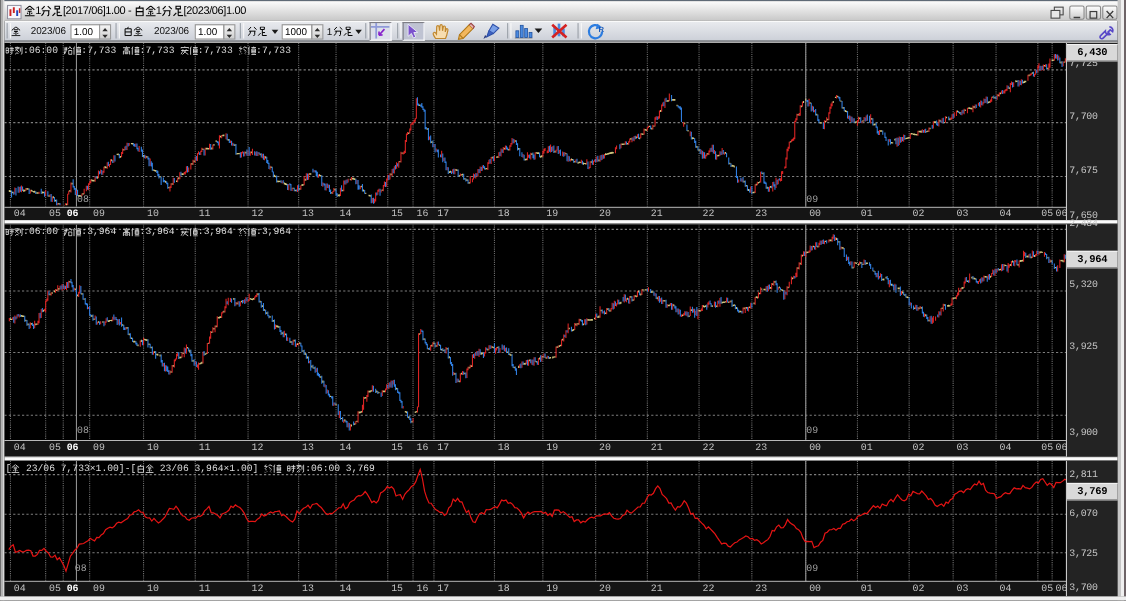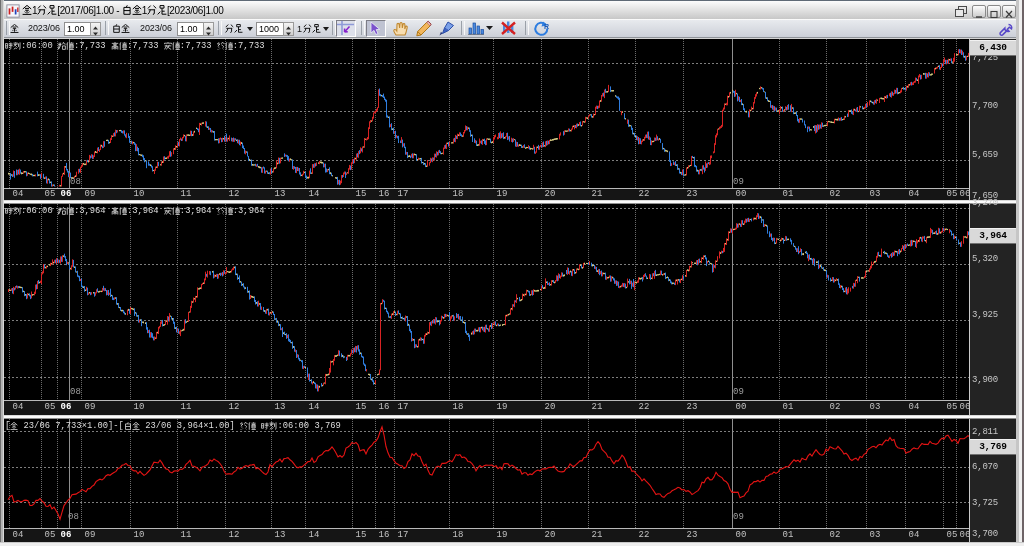--- a/index.html
+++ b/index.html
@@ -260,26 +260,26 @@
       <span class="xl" style="left:730px;top:1px;">00</span>
       <span class="xl" style="left:777px;top:1px;">01</span>
       <span class="xl" style="left:824px;top:1px;">02</span>
       <span class="xl" style="left:864px;top:1px;">03</span>
       <span class="xl" style="left:903px;top:1px;">04</span>
       <span class="xl" style="left:941px;top:1px;">05</span>
       <span class="xl" style="left:954px;top:1px;">06</span>
     </div>
 <div class="ylab" style="top:53px">7,725</div>
 <div class="ylab" style="top:101px">7,700</div>
-<div class="ylab" style="top:150px">5,659</div>
+<div class="ylab" style="top:150px">7,675</div>
 <div class="ylab" style="top:191px">7,650</div>
-<div class="ylab" style="top:198px">3,270</div>
+<div class="ylab" style="top:198px">2,484</div>
 <div class="ylab" style="top:254px">5,320</div>
 <div class="ylab" style="top:310px">3,925</div>
-<div class="ylab" style="top:375px">3,900</div>
+<div class="ylab" style="top:388px">3,900</div>
 <div class="ylab" style="top:427px">2,811</div>
 <div class="ylab" style="top:462px">6,070</div>
 <div class="ylab" style="top:498px">3,725</div>
 <div class="ylab" style="top:529px">3,700</div>
 <div class="pbox" style="top:40px">6,430</div>
 <div class="pbox" style="top:228px">3,964</div>
 <div class="pbox" style="top:439px">3,769</div>
 <div class="dm" style="left:70px;top:177px">08</div>
 <div class="dm" style="left:733px;top:177px">09</div>
 <div class="dm" style="left:70px;top:387px">08</div>

